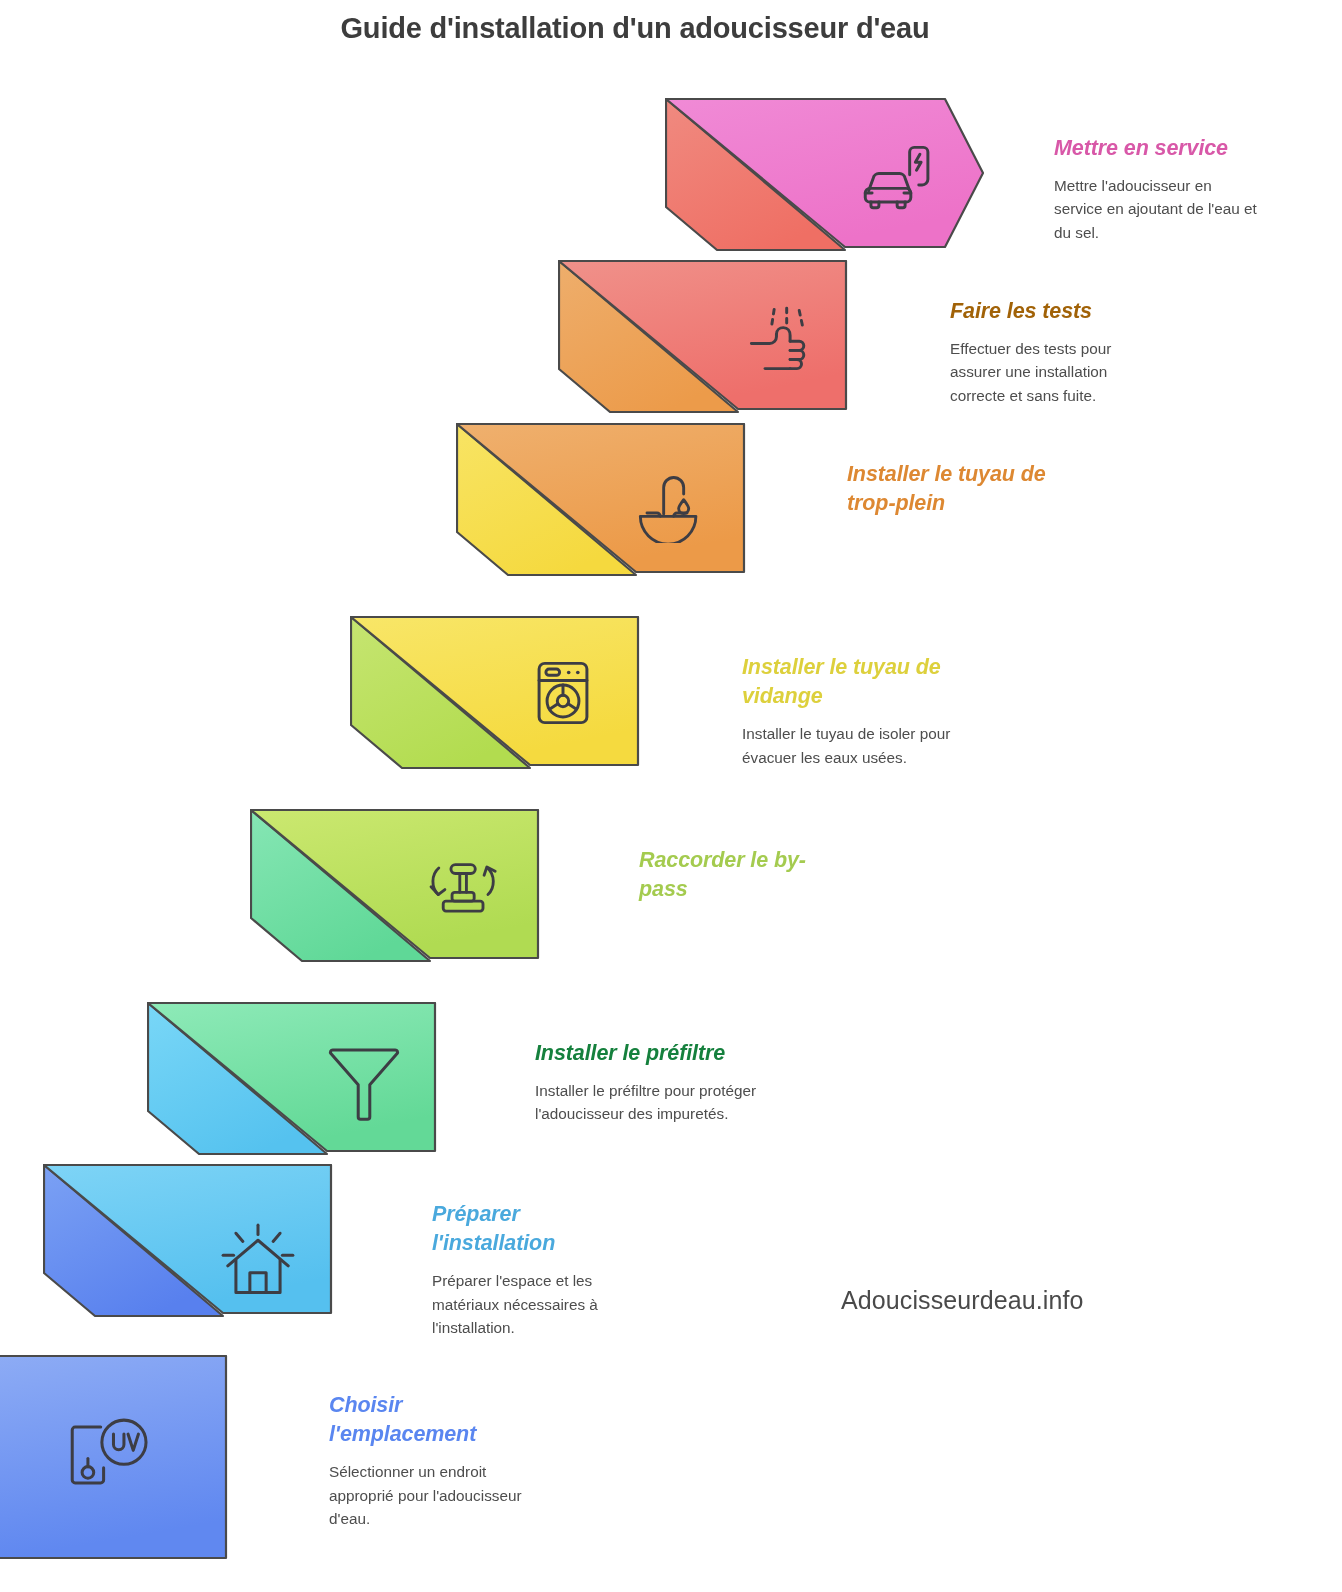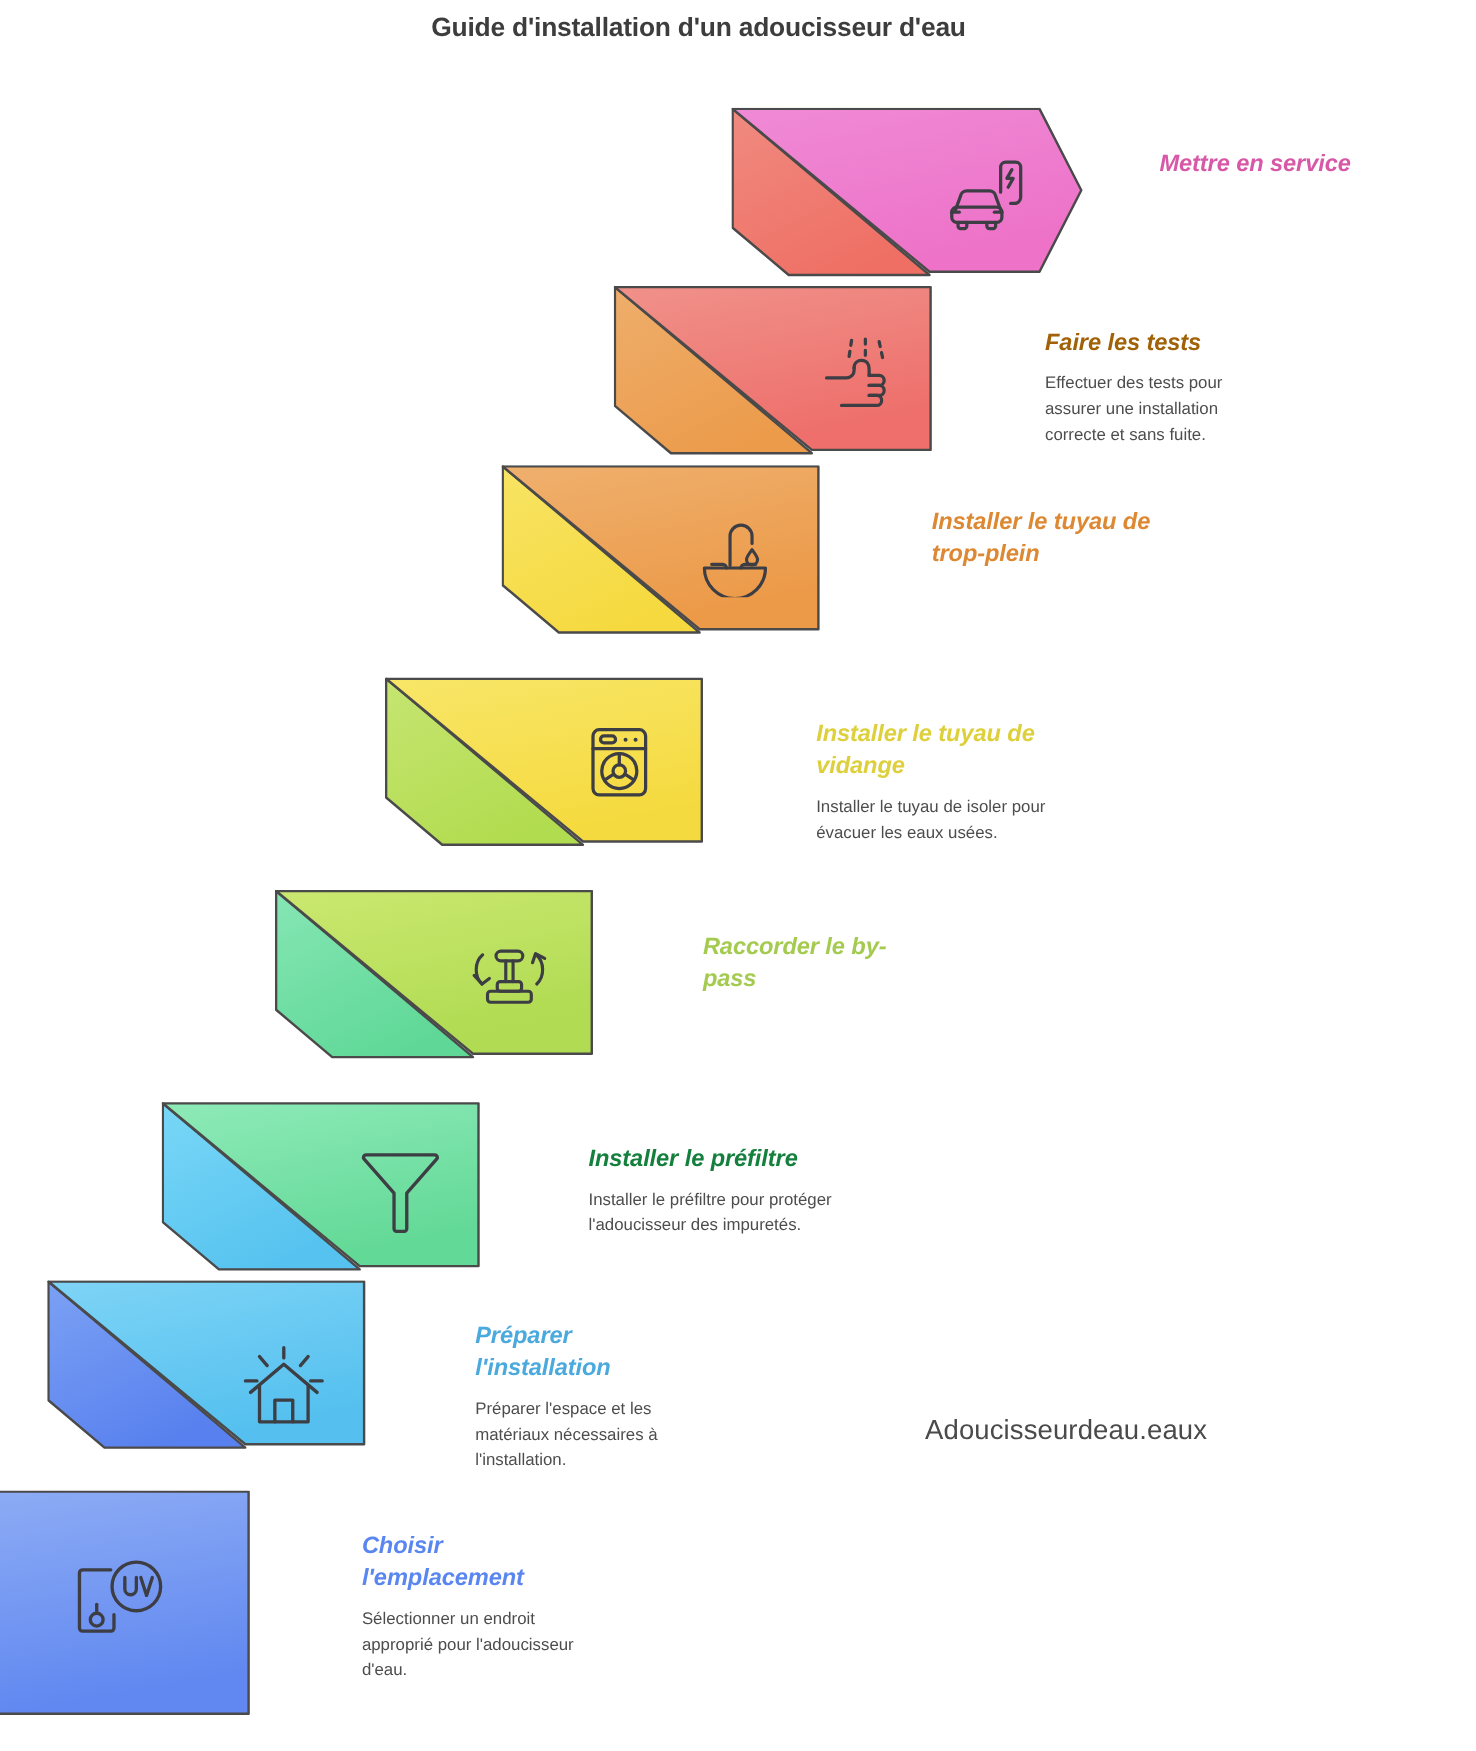--- a/index.html
+++ b/index.html
@@ -15,21 +15,21 @@
     font-family: "Liberation Sans", sans-serif;
     color: #4a4a4a;
   }
 
   #page-title {
     position: absolute;
     left: 0;
     top: 12px;
     width: 1270px;
     text-align: center;
-    font-size: 24px;
+    font-size: 29px;
     font-weight: bold;
     color: #3d3d3d;
     letter-spacing: -0.2px;
   }
 
   .step {
     position: absolute;
   }
   .step-shape {
     position: absolute;
@@ -96,20 +96,21 @@
     <path d="M12 48 l4-11 a5 5 0 0 1 5-4 h18 a5 5 0 0 1 5 4 l4 11"></path>
     <rect x="9" y="46" width="40" height="12" rx="4"></rect>
     <path d="M14 58 v3 a2 2 0 0 0 2 2 h3 a2 2 0 0 0 2-2 v-3"></path>
     <path d="M37 58 v3 a2 2 0 0 0 2 2 h3 a2 2 0 0 0 2-2 v-3"></path>
     <path d="M9 50 h6"></path>
     <path d="M43 50 h6"></path>
   </svg>
 </div>
 <div class="step-text" style="left:1054px; top:118px; width:210px;">
   <p class="step-heading" style="color:#d858a8;">Mettre en service</p>
+  <p class="step-desc">Mettre l'adoucisseur en service en ajoutant de l'eau et du sel.</p>
 </div>
 
 <div class="step" style="left:558px; top:260px; width:290px; height:160px;">
   <svg class="step-shape" width="290" height="160" viewBox="0 0 290 160">
     <defs>
       <linearGradient id="g2main" x1="0" y1="0" x2="0.4" y2="1">
         <stop offset="0%" stop-color="#f0918a"></stop>
         <stop offset="100%" stop-color="#ee6f6b"></stop>
       </linearGradient>
       <linearGradient id="g2fold" x1="0" y1="0" x2="0.6" y2="1">
@@ -300,13 +301,13 @@
     <path d="M56.5 19 l4.5 14 l4.5-14"></path>
     <path d="M22 40 v7"></path>
     <circle cx="22" cy="52" r="5"></circle>
   </svg>
 </div>
 <div class="step-text" style="left:329px; top:1375px; width:212px;">
   <p class="step-heading" style="color:#5a86f0;">Choisir l'emplacement</p>
   <p class="step-desc">Sélectionner un endroit approprié pour l'adoucisseur d'eau.</p>
 </div>
 
-<div id="watermark">Adoucisseurdeau.eaux</div>
+<div id="watermark">Adoucisseurdeau.info</div>
 
 </body></html>

